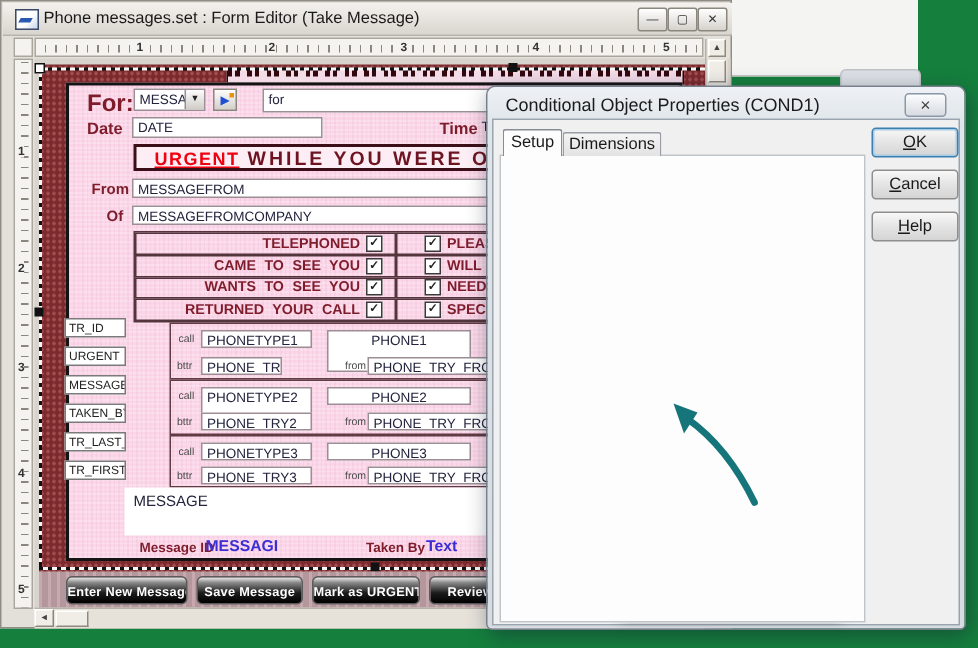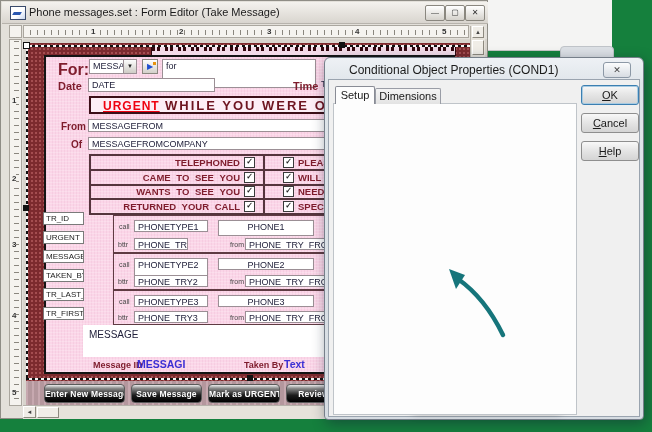--- a/index.html
+++ b/index.html
@@ -58,21 +58,21 @@
   .lft-label{left:42px;width:41px;height:13px;background:#fff;border:1px solid #7a7a7a;font-size:8px;color:#222;padding:1px 0 0 2px;white-space:nowrap;overflow:hidden;box-sizing:border-box;}
   .ph-group{left:112px;width:340px;border:1px solid #5f3b43;box-sizing:border-box;}
   .tiny{position:absolute;font-size:7px;color:#4a4a4a;}
   .msg-area{left:82px;top:324px;width:370px;height:32px;background:#fff;}
   .msg-text{position:absolute;left:6px;top:4px;font-size:10px;color:#23233d;}
   .blue-val{color:#3b2fd4;font-weight:bold;font-size:10.5px;white-space:nowrap;}
   .btn-strip{left:25px;top:380px;width:445px;height:24px;background:#b4979d;background-image:repeating-linear-gradient(90deg,rgba(255,220,230,.25) 0 2px,transparent 2px 6px);}
   .formbtn{top:383px;height:19px;background:linear-gradient(#ececec,#8a8a8a 20%,#1c1c1c 60%,#000);color:#fff;font-size:8.5px;font-weight:bold;text-align:center;line-height:19px;border:1px solid #5a5a5a;border-radius:4px;letter-spacing:.2px;box-sizing:border-box;white-space:nowrap;overflow:hidden;}
   
   .dialog{left:324px;top:57px;width:320px;height:363px;background:linear-gradient(180deg,#eef1f5,#dfe5ea 26px,#d6dce2);border:1px solid #767f8a;border-radius:6px 6px 4px 4px;box-shadow:2px 4px 14px rgba(20,30,50,.45);box-sizing:border-box;}
-  .dlg-title{left:12px;top:5px;font-size:12px;color:#1b1b1b;white-space:nowrap;margin-left:12px;}
+  .dlg-title{left:12px;top:5px;font-size:12px;color:#1b1b1b;white-space:nowrap;}
   .dlg-close{left:278px;top:4px;width:28px;height:16px;background:linear-gradient(#fbfcfd,#d7dce2);border:1px solid #8c98a6;border-radius:3px;font-size:9px;line-height:14px;text-align:center;color:#444;box-sizing:border-box;}
   .dlg-client{left:3px;top:21px;width:312px;height:338px;background:#f0f0f0;border:1px solid #9aa4af;box-sizing:border-box;}
   .tab{font-size:11px;color:#1a1a1a;text-align:center;box-sizing:border-box;}
   .tab.active{left:10px;top:28px;width:40px;height:18px;background:#fdfdfd;border:1px solid #898c95;border-bottom:none;border-radius:2px 2px 0 0;line-height:17px;z-index:3;}
   .tab.inactive{left:50px;top:30px;width:66px;height:16px;background:linear-gradient(#f4f4f4,#e3e3e3);border:1px solid #9a9da6;border-bottom:none;border-radius:2px 2px 0 0;line-height:15px;z-index:2;}
   .tab-panel{left:8px;top:45px;width:244px;height:312px;background:#fdfdfd;border:1px solid #bfc4c9;box-sizing:border-box;z-index:1;}
   .dlabel{font-size:11px;color:#1a1a1a;white-space:nowrap;}
   .dfield{background:#fff;border:1px solid #999;font-size:11px;color:#1a1a1a;padding:1px 4px;box-sizing:border-box;white-space:nowrap;overflow:hidden;}
   .dcb{width:12px;height:12px;background:linear-gradient(#fff,#ececec);border:1px solid #8e8e8e;box-sizing:border-box;}
   .groupbox{left:13px;top:110px;width:232px;height:143px;border:1px solid #b9c4d5;border-radius:3px;box-sizing:border-box;}
@@ -136,21 +136,21 @@
         <div class="clip-marks"></div>
       </div>
     <div class="abs pink-client"></div>
 
     <span class="abs mlabel" style="left:57px;top:60px;font-size:16px;">For:</span>
     <div class="abs fld" style="left:88px;top:58px;width:48px;height:15px;padding-right:14px;">
       <span>MESSAGI</span>
       <span class="combo-arrow">▼</span>
     </div>
     <div class="abs play-btn"><span>▶</span><i></i></div>
-    <div class="abs fld" style="left:161px;top:58px;width:154px;height:29px;">for</div>
+    <div class="abs fld" style="left:174px;top:58px;width:154px;height:16px;">for</div>
 
     <span class="abs mlabel" style="left:57px;top:79px;font-size:11px;">Date</span>
     <div class="abs fld" style="left:87px;top:77px;width:127px;height:14px;">DATE</div>
     <span class="abs mlabel" style="left:292px;top:79px;font-size:11px;">Time</span>
     <div class="abs fld" style="left:317px;top:77px;width:36px;height:14px;background:none;border:none;color:#23233d;">TIME</div>
 
     <div class="abs banner">
       <span class="urgent">URGENT</span>
       <span class="wywo">WHILE YOU WERE OU</span>
     </div>
@@ -198,21 +198,21 @@
     <div class="abs lft-label" style="top:211px;">TR_ID</div>
     <div class="abs lft-label" style="top:230px;">URGENT</div>
     <div class="abs lft-label" style="top:249px;">MESSAGE_</div>
     <div class="abs lft-label" style="top:268px;">TAKEN_BY</div>
     <div class="abs lft-label" style="top:287px;">TR_LAST_N</div>
     <div class="abs lft-label" style="top:306px;">TR_FIRST_I</div>
 
     <div class="abs ph-group" style="top:214px;height:38px;">
       <span class="tiny" style="left:5px;top:7px;">call</span>
       <div class="abs fld" style="left:20px;top:4px;width:74px;height:12px;">PHONETYPE1</div>
-      <div class="abs fld" style="left:104px;top:4px;width:96px;height:16px;text-align:center;">PHONE1</div>
+      <div class="abs fld" style="left:104px;top:4px;width:96px;height:28px;text-align:center;">PHONE1</div>
       <span class="tiny" style="left:4px;top:25px;">bttr</span>
       <div class="abs fld" style="left:20px;top:22px;width:54px;height:12px;">PHONE_TRY1</div>
       <span class="tiny" style="left:116px;top:25px;">from</span>
       <div class="abs fld" style="left:131px;top:22px;width:92px;height:12px;text-align:center;">PHONE_TRY_FROM1</div>
     </div>
     <div class="abs ph-group" style="top:252px;height:37px;">
       <span class="tiny" style="left:5px;top:7px;">call</span>
       <div class="abs fld" style="left:20px;top:4px;width:74px;height:28px;">PHONETYPE2</div>
       <div class="abs fld" style="left:104px;top:4px;width:96px;height:12px;text-align:center;">PHONE2</div>
       <span class="tiny" style="left:4px;top:24px;">bttr</span>

